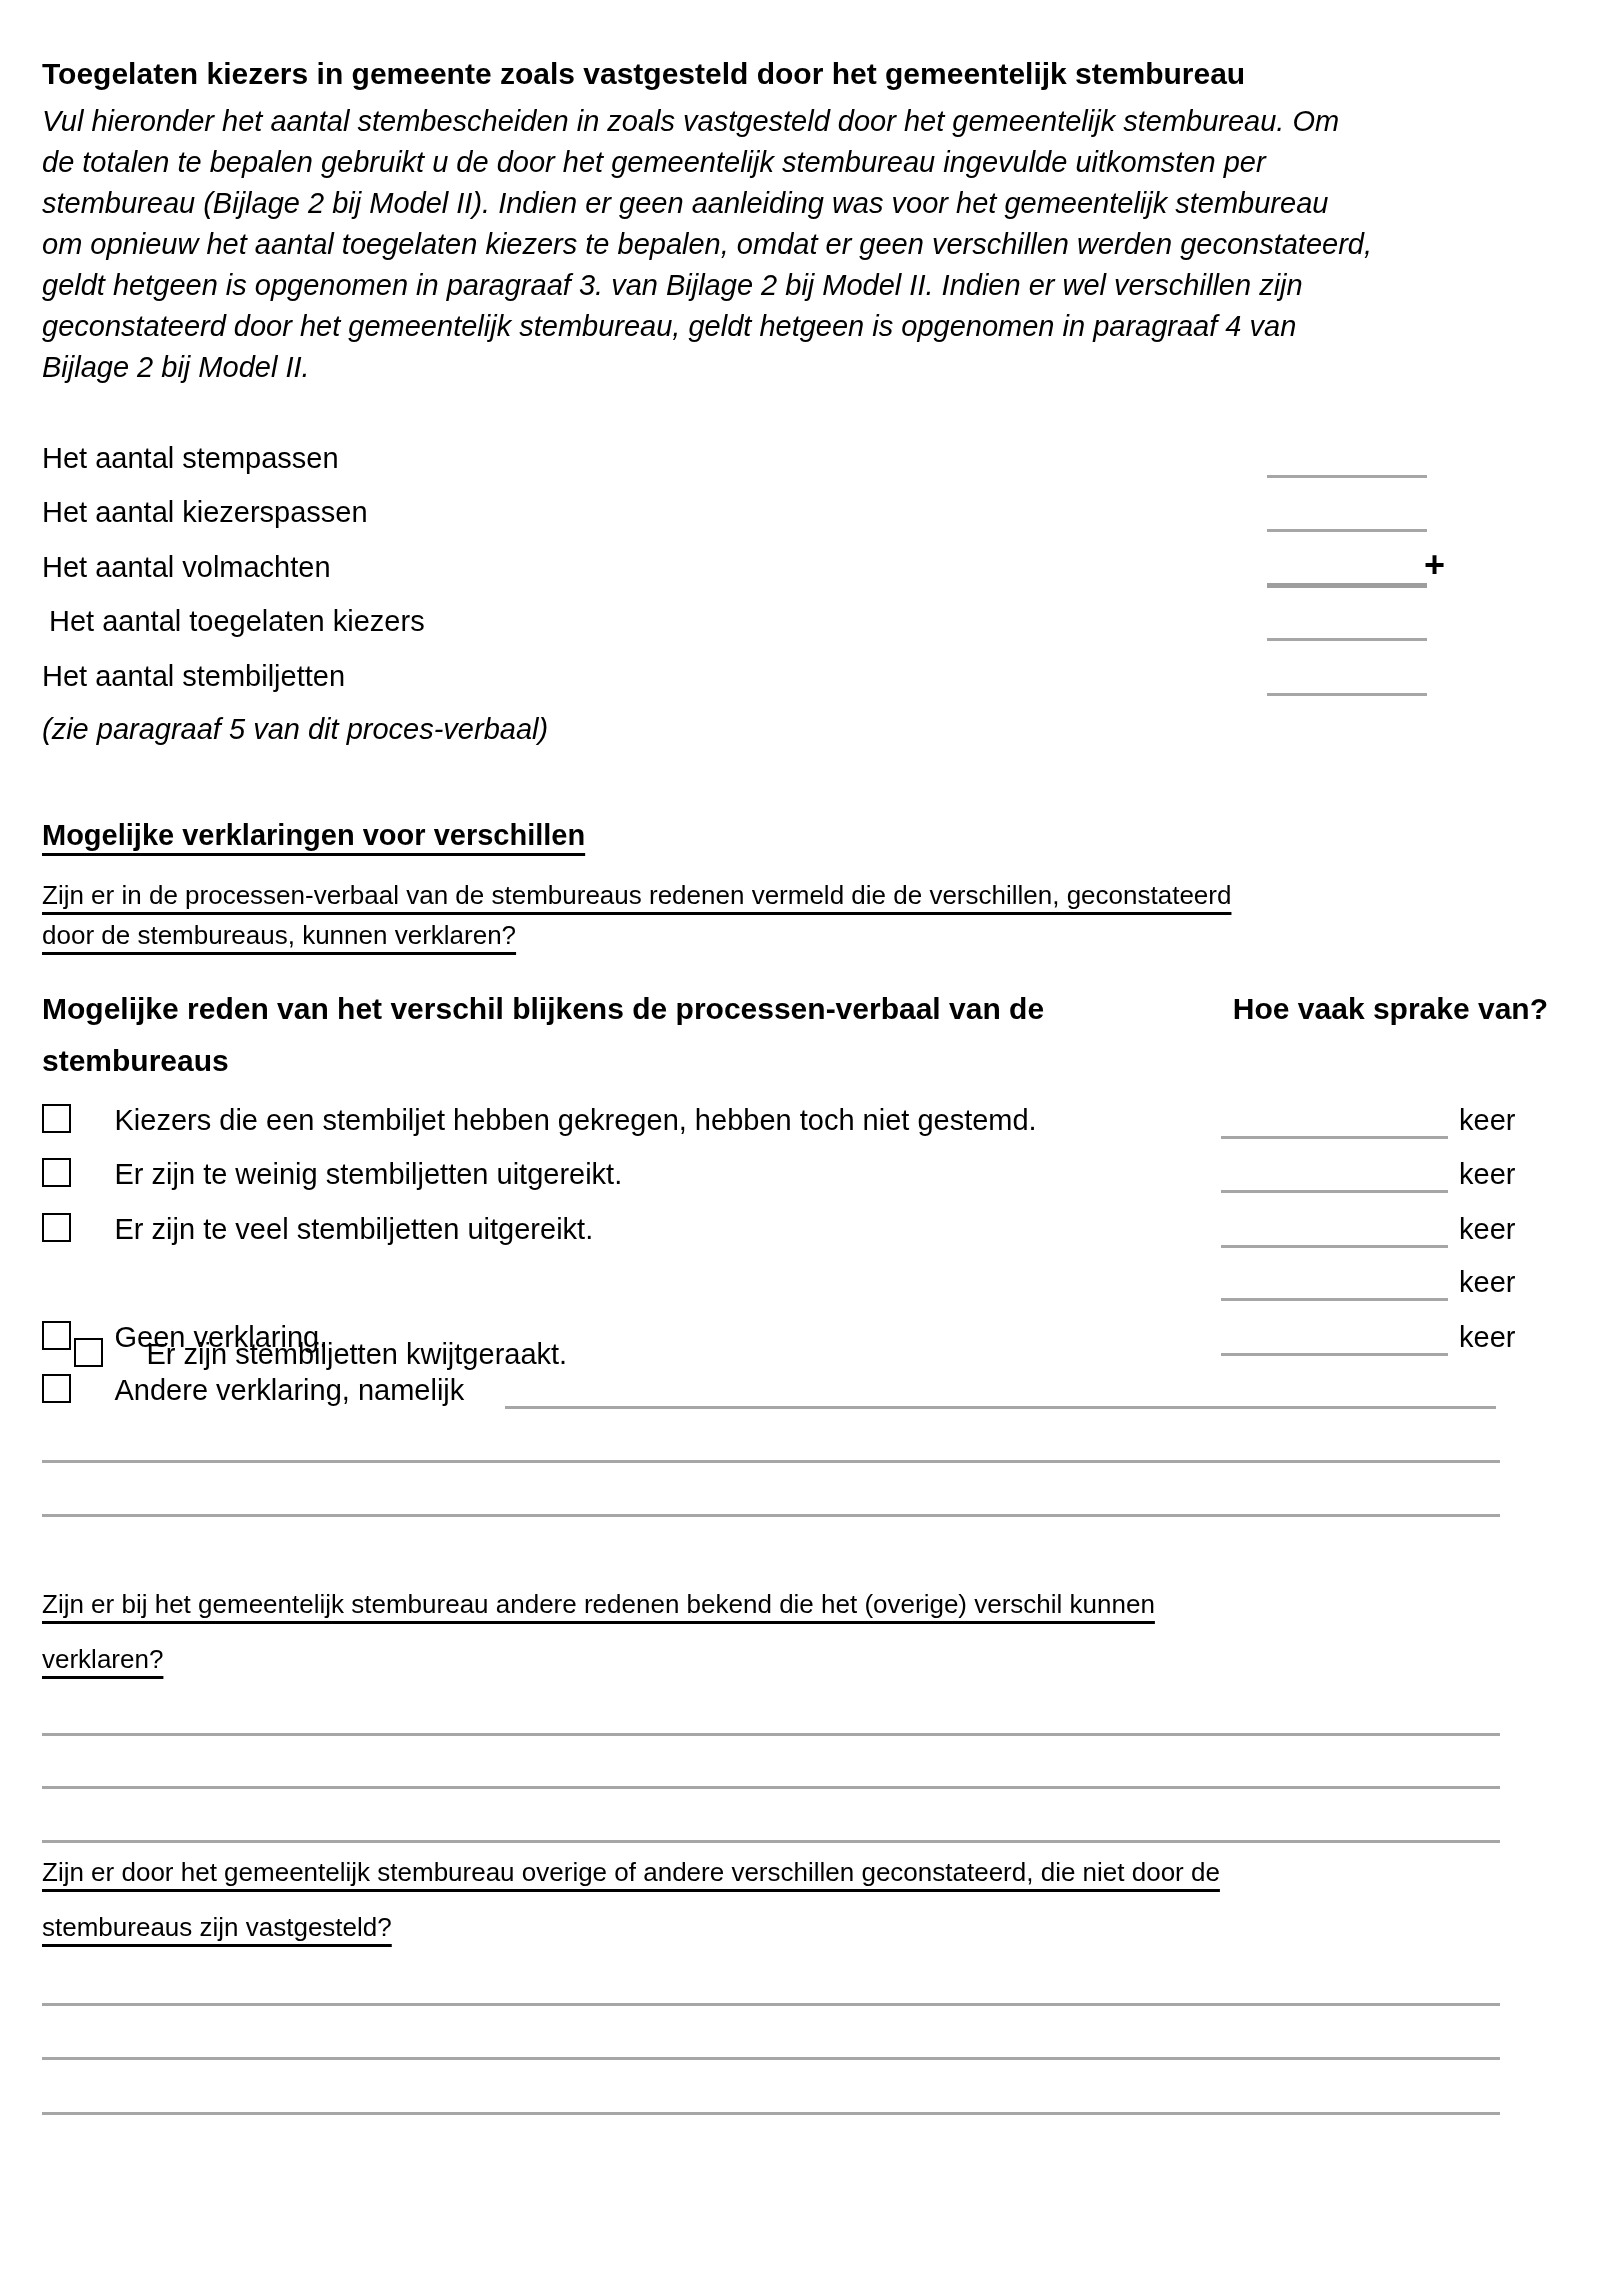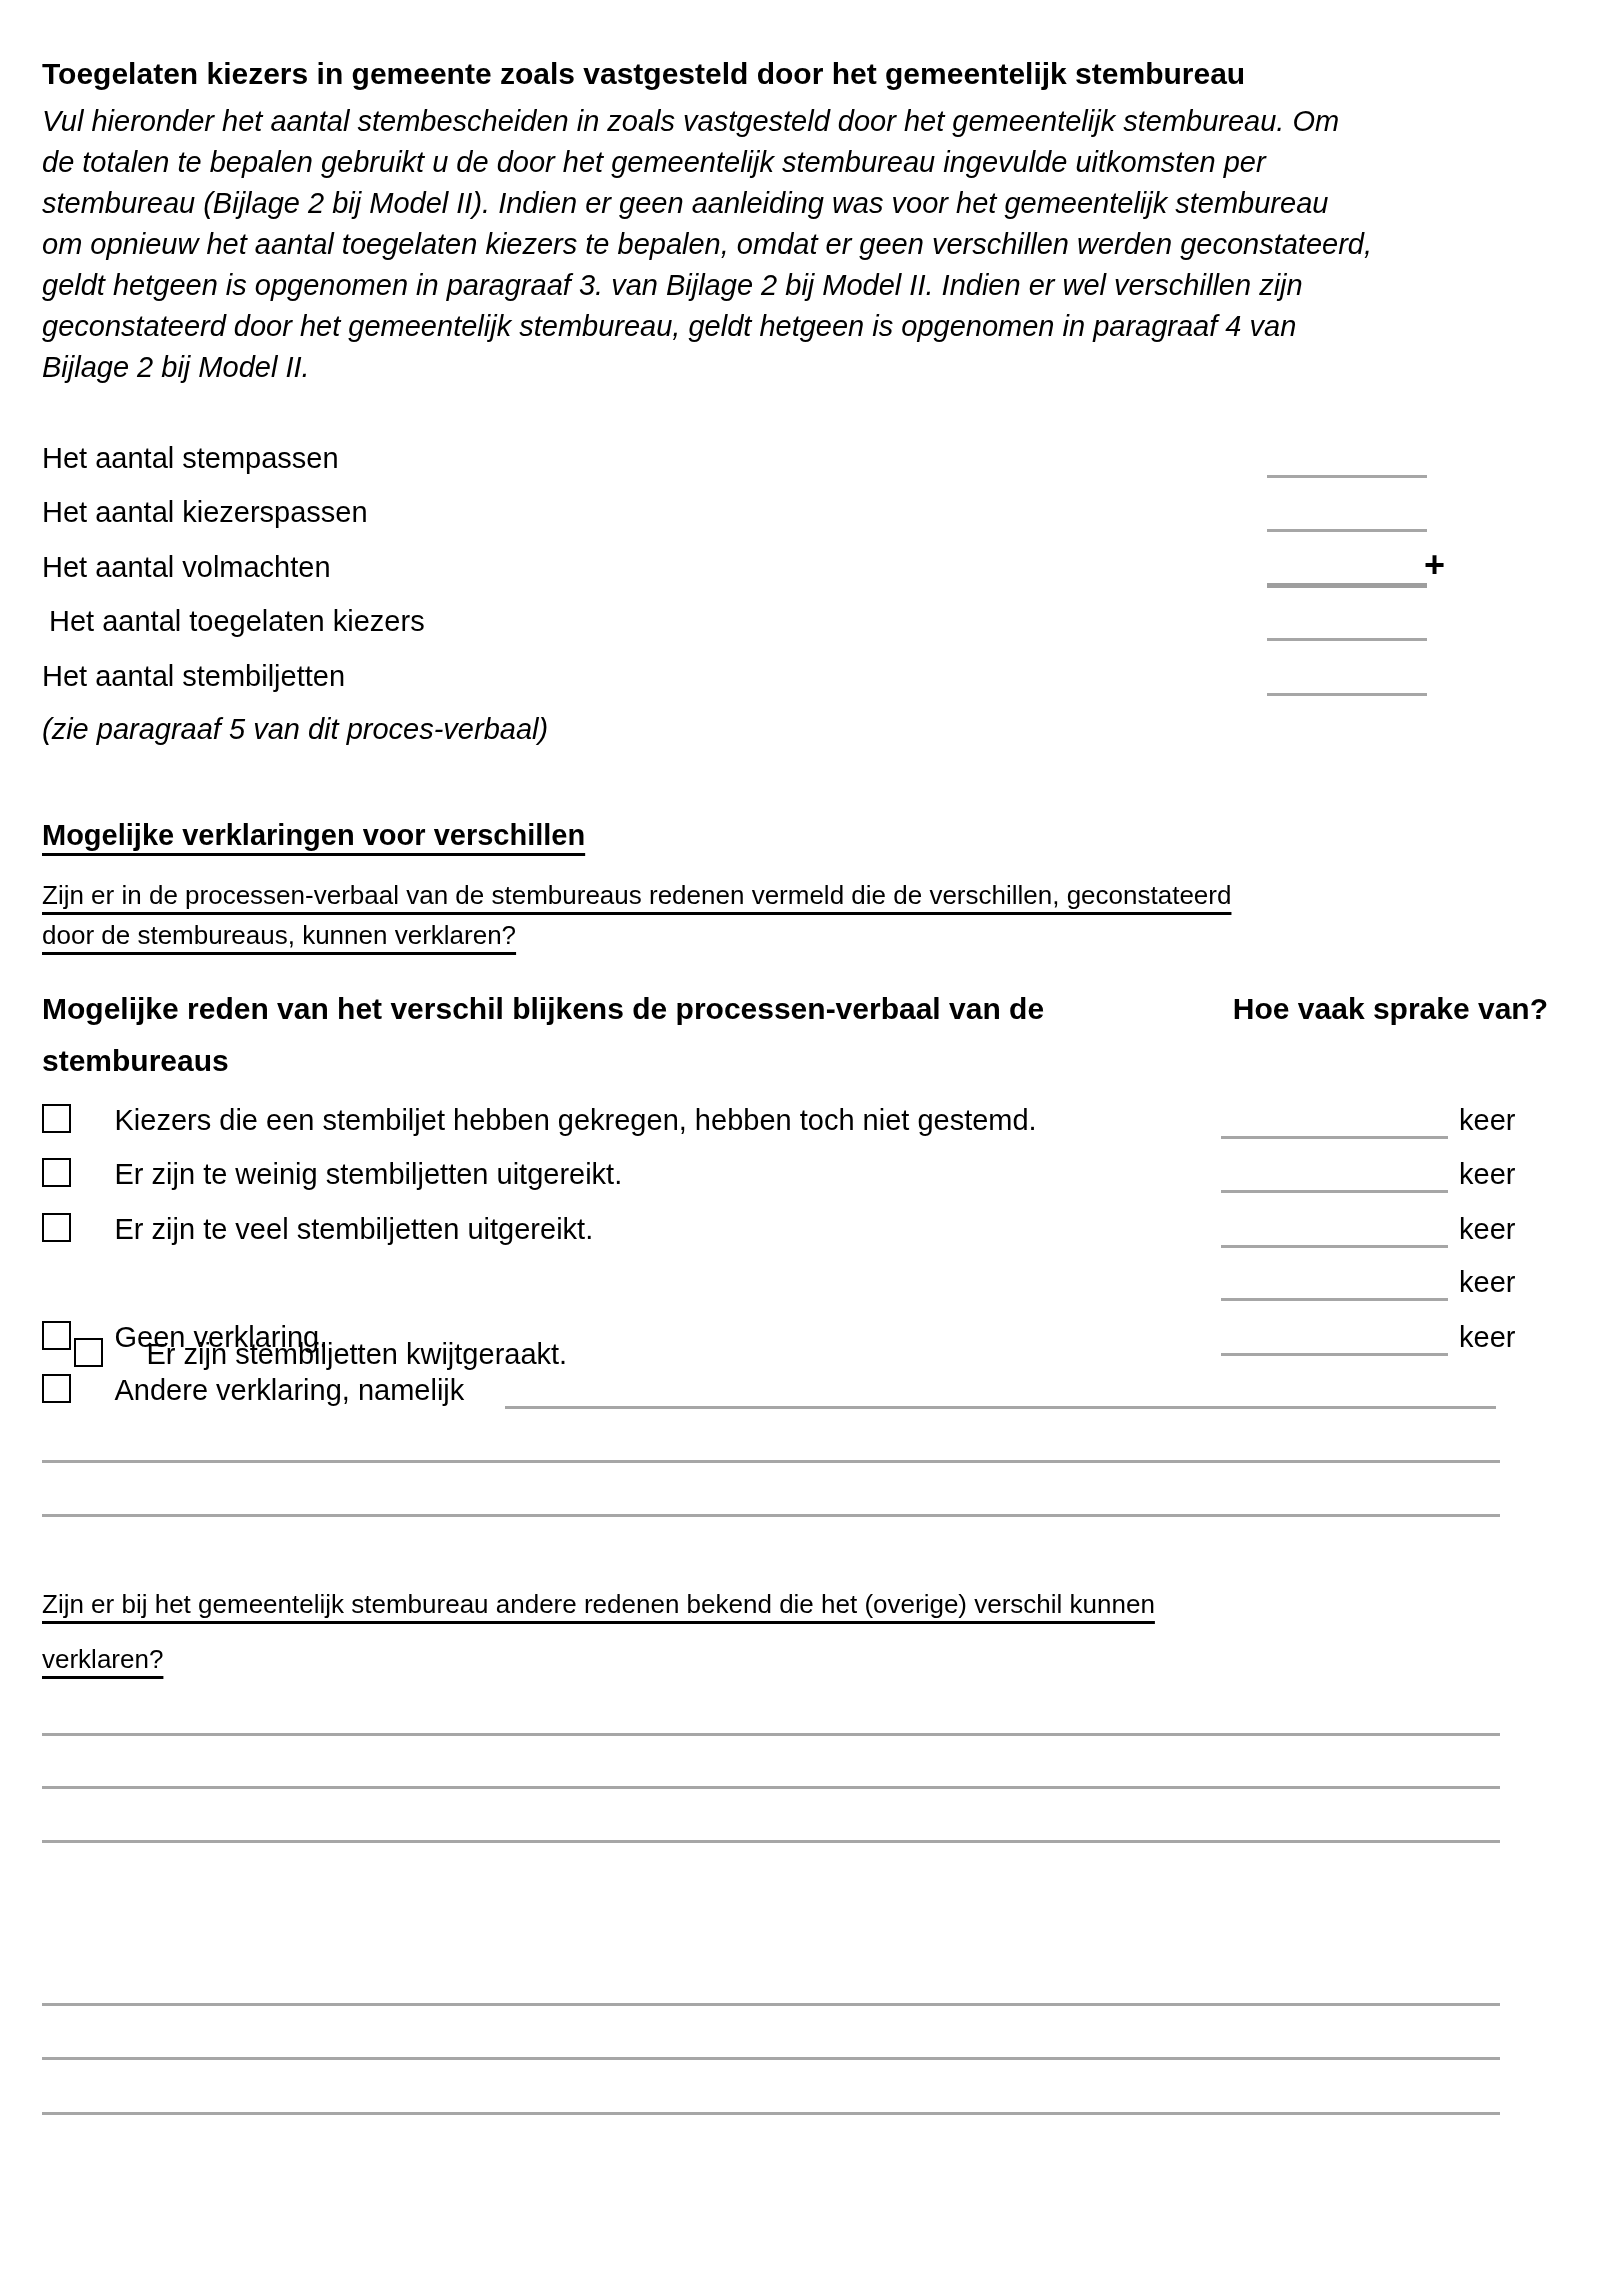--- a/index.html
+++ b/index.html
@@ -140,20 +140,22 @@
   <div class="abs field-line write-line" style="top:1460px;"></div>
   <div class="abs field-line write-line" style="top:1514px;"></div>
 
   <div class="abs q lh60" style="left:42px; top:1577px;">Zijn er bij het gemeentelijk stembureau andere redenen bekend die het (overige) verschil kunnen
 verklaren?</div>
 
   <div class="abs field-line write-line" style="top:1733px;"></div>
   <div class="abs field-line write-line" style="top:1786px;"></div>
   <div class="abs field-line write-line" style="top:1840px;"></div>
 
+  <div class="abs q lh60" style="left:42px; top:1845px;">Zijn er door het gemeentelijk stembureau overige of andere verschillen geconstateerd, die niet door de
+stembureaus zijn vastgesteld?</div>
 
   <div class="abs field-line write-line" style="top:2003px;"></div>
   <div class="abs field-line write-line" style="top:2057px;"></div>
   <div class="abs field-line write-line" style="top:2112px;"></div>
 
 
 </div>
 
 
 </body></html>

